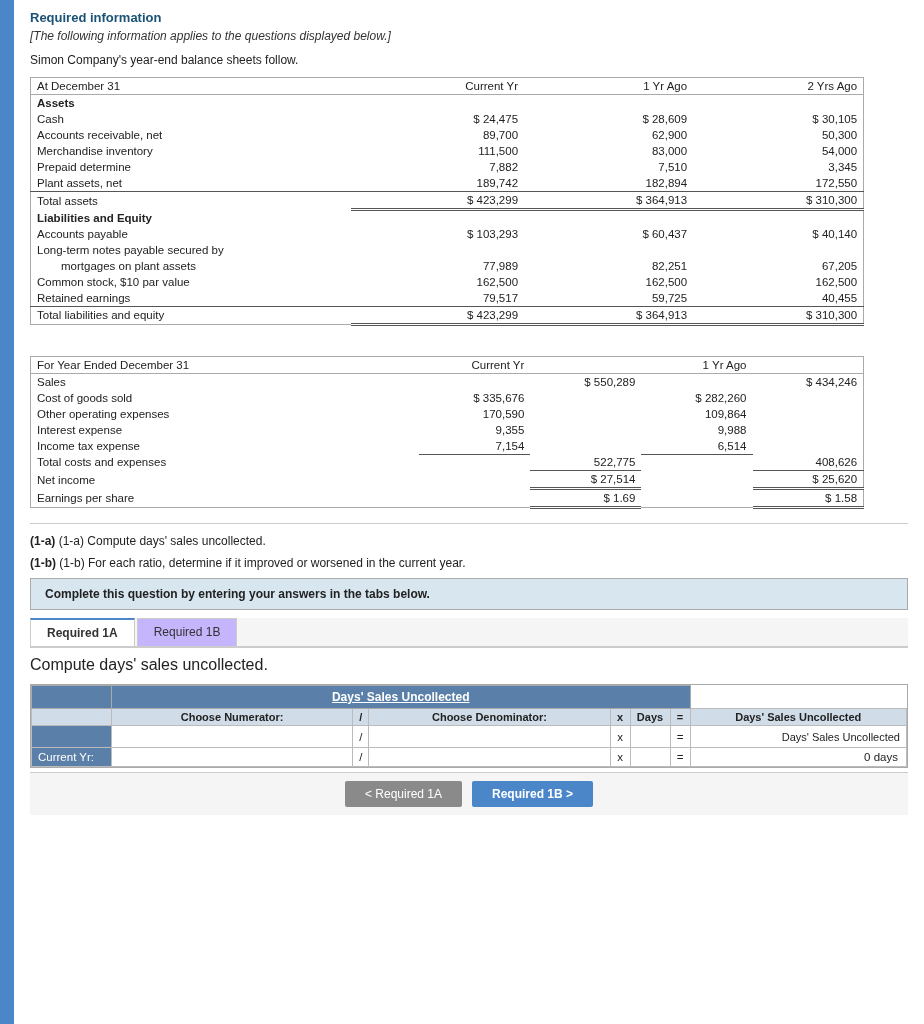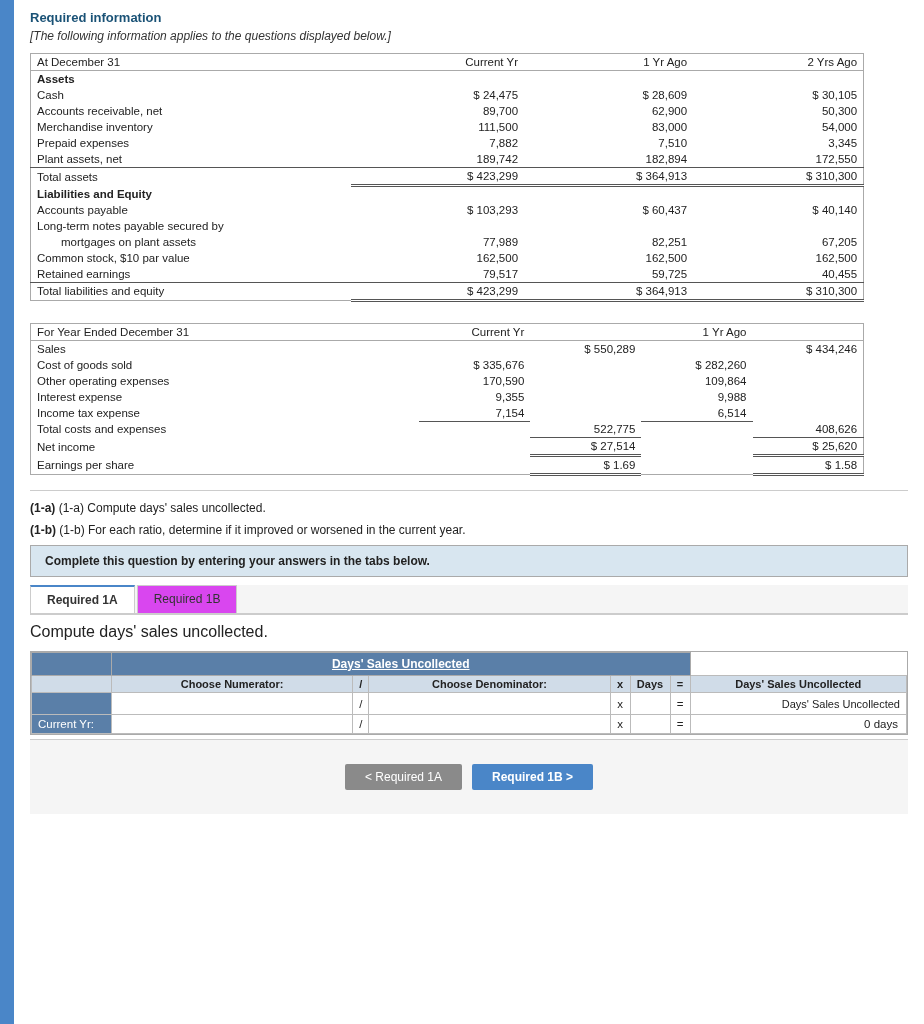--- a/index.html
+++ b/index.html
@@ -44,21 +44,21 @@
       font-size: 12px;
       margin-bottom: 10px;
       color: #222;
     }
 
     
     .balance-table {
       border-collapse: collapse;
       width: 95%;
       font-size: 11.5px;
-      margin-bottom: 21px;
+      margin-bottom: 30px;
       border: 1px solid #aaa;
     }
     .balance-table td, .balance-table th {
       padding: 2px 6px;
       color: #222;
     }
     .balance-table .header-row td {
       border-bottom: 1px solid #aaa;
       font-weight: normal;
     }
@@ -125,21 +125,21 @@
       display: flex;
       border-bottom: 2px solid #ccc;
       margin-bottom: 0;
       background: #f5f5f5;
       margin-top: 4px;
     }
     .tab {
       padding: 6px 16px;
       border: 1px solid #ccc;
       border-bottom: none;
-      background: #d946ef;
+      background: #c4b5fd;
       cursor: pointer;
       font-size: 12px;
       color: #333;
       margin-right: 2px;
     }
     .tab.active {
       background: #fff;
       border-top: 2px solid #4a86c8;
       font-weight: bold;
     }
@@ -190,21 +190,21 @@
     }
     .header-subrow td.choose-header {
       background: #d0dce8;
     }
 
     
     .nav-buttons {
       display: flex;
       justify-content: center;
       gap: 10px;
-      padding: 24px 0;
+      padding: 8px 0;
       background: #f5f5f5;
       border-top: 1px solid #ccc;
       margin-top: 4px;
     }
     .nav-btn {
       padding: 6px 20px;
       font-size: 12px;
       cursor: pointer;
       border: none;
       border-radius: 2px;
@@ -221,20 +221,21 @@
   </style>
 </head>
 <body>
 
 <div class="page-container">
   <div class="blue-bar"></div>
   <div class="content">
 
     <div class="required-info-title">Required information</div>
     <div class="italic-note">[The following information applies to the questions displayed below.]</div>
+    <div class="intro-text">Simon Company's year-end balance sheets follow.</div>
 
     <table class="balance-table">
       <thead>
         <tr class="header-row">
           <td class="label-col">At December 31</td>
           <td class="num-col">Current Yr</td>
           <td class="num-col">1 Yr Ago</td>
           <td class="num-col">2 Yrs Ago</td>
         </tr>
       </thead>
@@ -257,21 +258,21 @@
           <td class="num-col">62,900</td>
           <td class="num-col">50,300</td>
         </tr>
         <tr>
           <td>Merchandise inventory</td>
           <td class="num-col">111,500</td>
           <td class="num-col">83,000</td>
           <td class="num-col">54,000</td>
         </tr>
         <tr>
-          <td>Prepaid expenses</td>
+          <td>Prepaid determine</td>
           <td class="num-col">7,882</td>
           <td class="num-col">7,510</td>
           <td class="num-col">3,345</td>
         </tr>
         <tr>
           <td>Plant assets, net</td>
           <td class="num-col">189,742</td>
           <td class="num-col">182,894</td>
           <td class="num-col">172,550</td>
         </tr>

